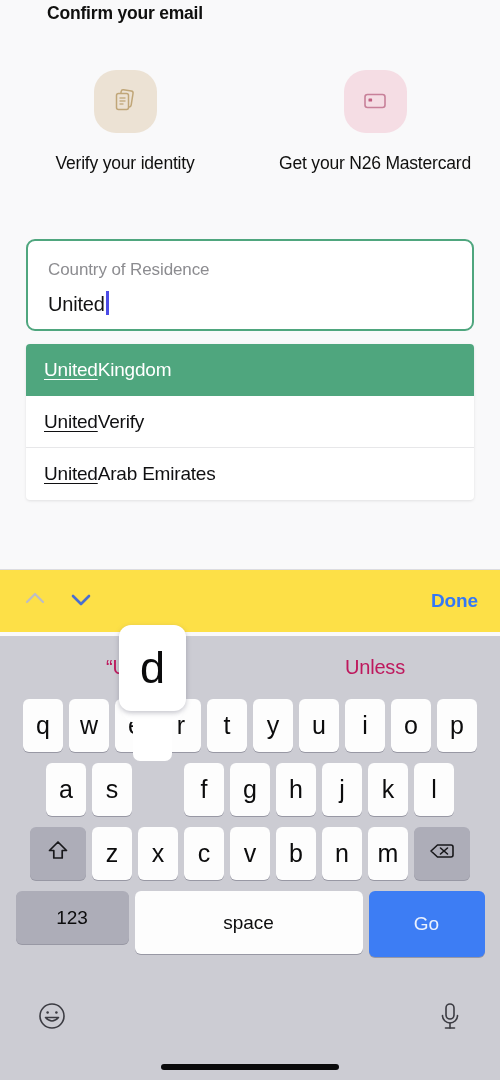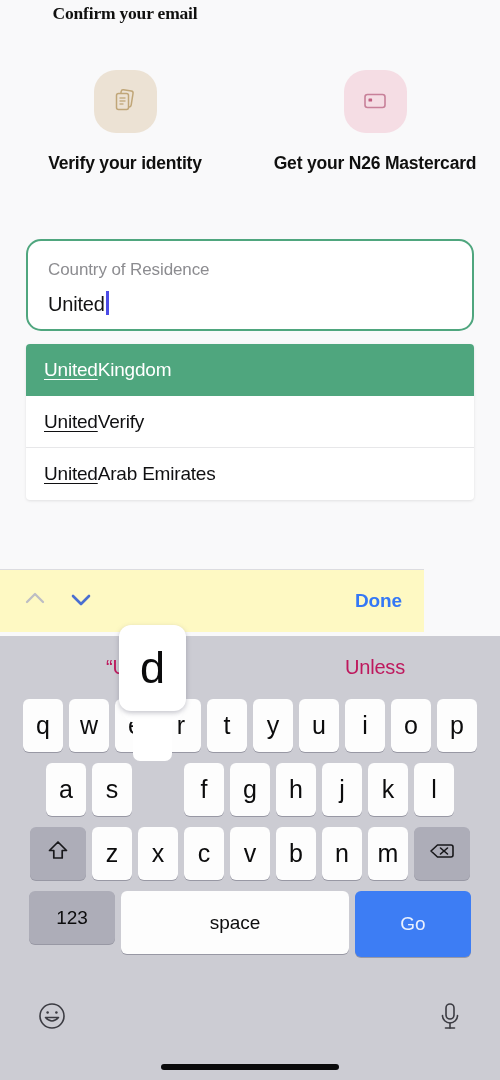--- a/index.html
+++ b/index.html
@@ -14,21 +14,20 @@
     width: 500px; height: 1080px;
     background: #f9f9fa;
   }
 
   
   .steps-area { position: absolute; top: 0; left: 0; width: 500px; height: 575px; }
 
   .step-titles-row {
     position: absolute; top: 2px; left: 0; width: 407px;
     display: flex;
-    font-family: Liberation Serif, serif;
   }
   .step-col { width: 250px; display: flex; flex-direction: column; align-items: center; }
   .step-title {
     font-size: 17.5px; font-weight: bold; color: #10100f;
     text-align: center; line-height: 1.28; letter-spacing: -0.2px;
   }
 
   .step-icons-row {
     position: absolute; top: 70px; left: 0; width: 500px;
     display: flex;
@@ -38,38 +37,38 @@
     display: flex; align-items: center; justify-content: center;
   }
   .squircle.doc { background: #ece2d4; }
   .squircle.card { background: #f5dde4; }
 
   .step-labels-row {
     position: absolute; top: 152px; left: 0; width: 500px;
     display: flex;
   }
   .step-label {
-    font-size: 17.5px; font-weight: bold; color: #10100f;
+    font-size: 17.5px; font-weight: normal; color: #10100f;
     text-align: center; line-height: 1.3; letter-spacing: -0.2px;
   }
 
   
   .ghost-button {
     position: absolute; left: 150px; top: 470px;
     width: 200px; height: 30px; border-radius: 15px;
     background: #4fa67e; opacity: .55;
   }
 
   
   .country-field {
     position: absolute; left: 26px; top: 239px;
     width: 448px; height: 92px;
     background: #ffffff;
     border: 2px solid #4fa67e;
-    border-radius: 15px;
+    border-radius: 9px;
     padding: 20px 20px 0 20px;
   }
   .field-label {
     font-size: 17px; color: #8c8c90; line-height: 1;
     letter-spacing: -0.1px;
   }
   .field-value-row {
     display: flex; align-items: center;
     margin-top: 13px;
   }
@@ -98,22 +97,22 @@
     letter-spacing: -0.2px;
     border-bottom: 1px solid #e7e7e9;
   }
   .dd-item:last-child { border-bottom: none; }
   .dd-item.selected { background: #4fa67e; color: #ffffff; border-bottom: none; }
   .dd-match { text-decoration: underline; text-underline-offset: 3px; }
 
   
   .kb-toolbar {
     position: absolute; left: 0; top: 569px;
-    width: 424px; height: 63px;
-    background: #fef9c3;
+    width: 500px; height: 63px;
+    background: #fde047;
     border-top: 1px solid #dcdce0;
     display: flex; align-items: center;
   }
   .chev {
     width: 46px; height: 46px;
     display: flex; align-items: center; justify-content: center;
   }
   .chev:first-of-type { margin-left: 12px; }
   .done-btn {
     margin-left: auto; margin-right: 22px;
@@ -155,21 +154,21 @@
     font-size: 25px; color: #0c0c0d;
     margin: 0 3px;
     letter-spacing: 0;
   }
   .key.hidden-under { visibility: hidden; }
   .key.mod {
     width: 56px; background: #adadb8;
     box-shadow: 0 1px 0 rgba(110,110,125,.55);
   }
   .key.num {
-    width: 86px; height: 53px; background: #adadb8;
+    width: 113px; height: 53px; background: #adadb8;
     font-size: 19px;
   }
   .key.space {
     width: 228px; height: 63px; font-size: 19px;
   }
   .key.go {
     width: 116px; height: 66px; background: #3d7df4;
     color: #eaf1fe; font-size: 19px;
   }
   .r2 { padding-left: 0; }

